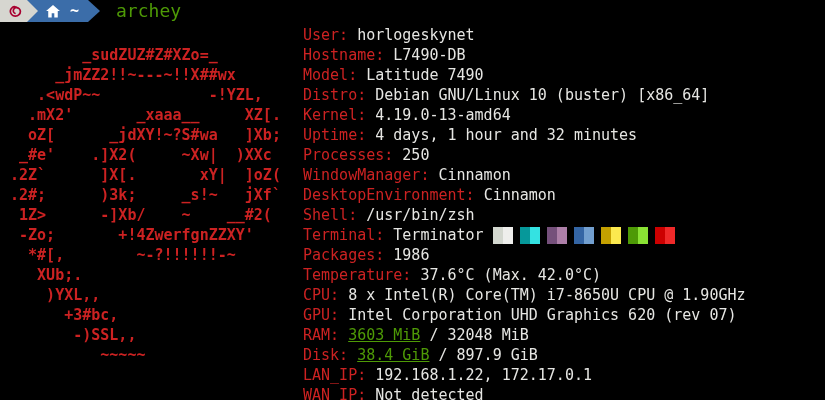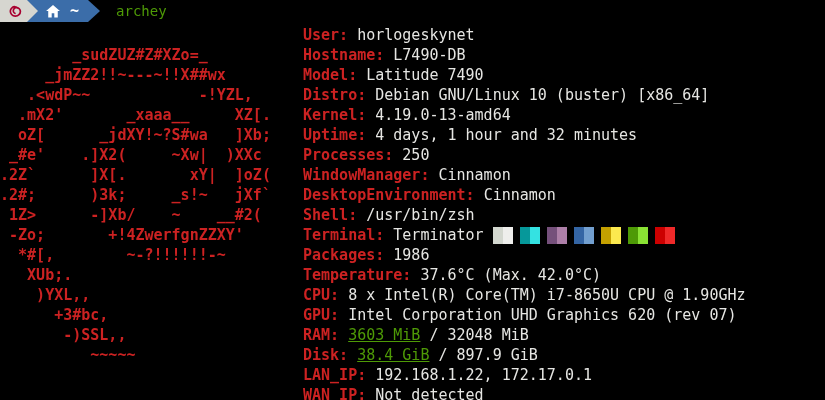--- a/index.html
+++ b/index.html
@@ -29,41 +29,42 @@
   .seg-blue{
     background:var(--seg-blue);
     display:flex;align-items:center;
     padding-right:9px;
     color:#ffffff;
   }
   .tri{width:0;height:0;border-top:11px solid transparent;border-bottom:11px solid transparent;}
   .tri-gray{border-left:11px solid var(--seg-gray);margin-right:8px;}
   .tri-blue{border-left:12px solid var(--seg-blue);}
   .tilde{color:#ffffff;font-weight:bold;margin-left:10px;font-size:15px;}
-  .command{color:var(--cmd);margin-left:16px;line-height:22px;font-size:14px;}
+  .command{color:var(--cmd);margin-left:16px;line-height:22px;font-size:18px;}
 
   
   .main{display:flex;align-items:flex-start;}
   #logo{
     width:303px;flex:0 0 303px;
     margin-top:23px;
+    padding-left:10px;
     color:var(--red);
     font-weight:bold;
     font-size:15px;
     line-height:20px;
     white-space:pre;
   }
   #info-rows{
     flex:1 1 auto;
     margin-top:3px;
     line-height:20px;
     white-space:pre;
   }
   .row{height:20px;white-space:pre;}
-  .label{color:var(--red);font-weight:bold;}
+  .label{color:var(--red);font-weight:normal;}
   .value{color:var(--value);}
   .usage{color:var(--usage);text-decoration:underline;}
 
   
   .palette{display:inline-flex;gap:7px;margin-left:9px;vertical-align:-4px;}
   .pair{display:inline-flex;}
   .swatch{display:inline-block;width:10px;height:17px;}
 </style>
 </head>
 <body>

